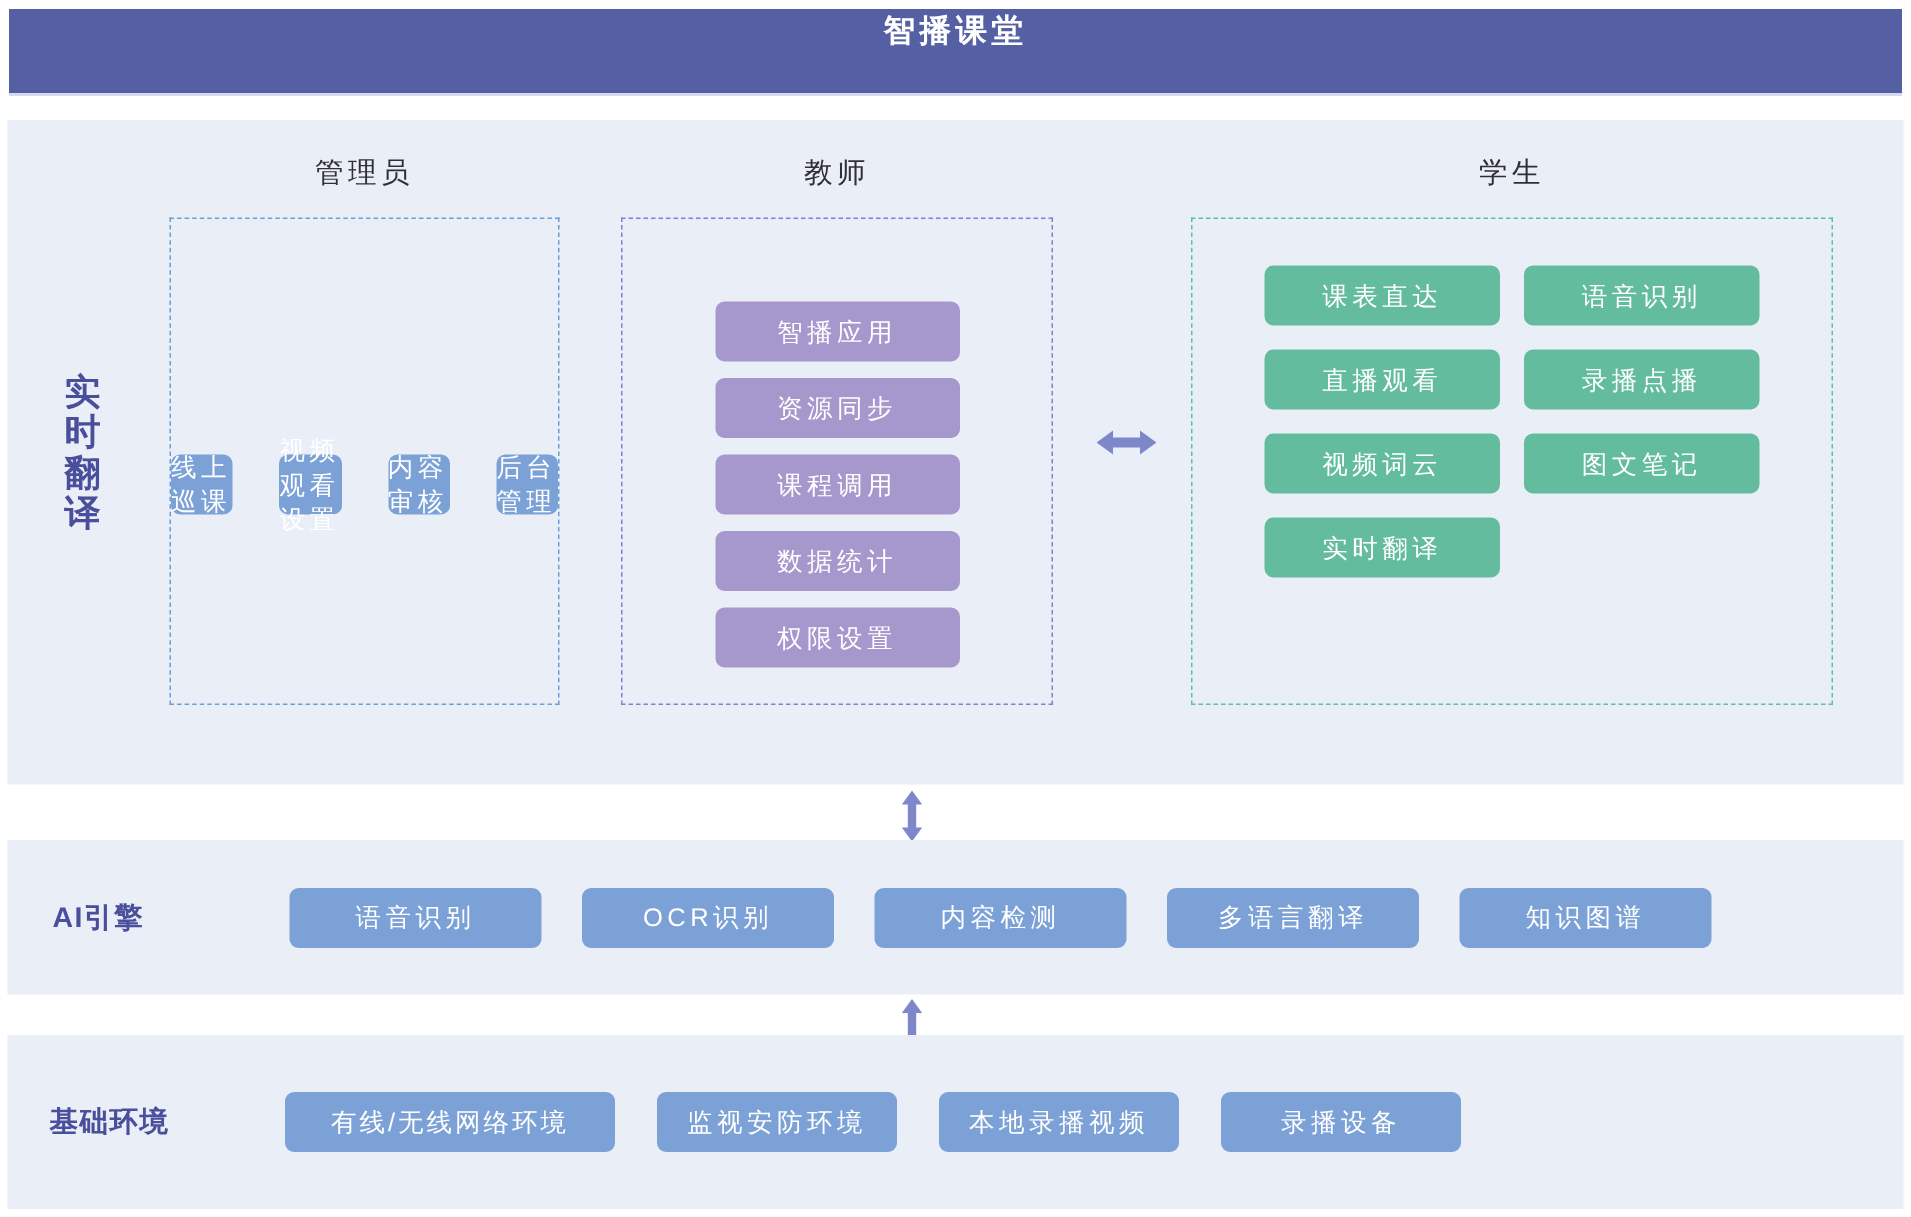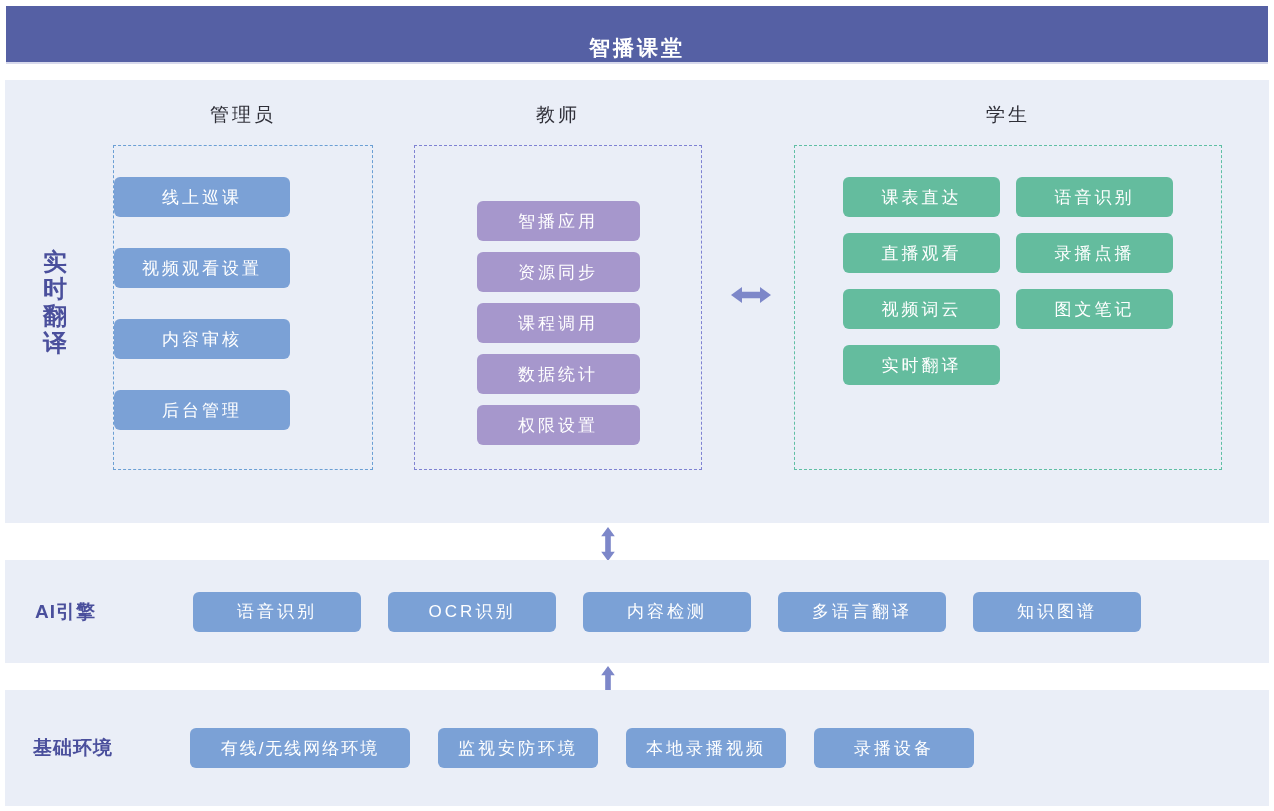--- a/index.html
+++ b/index.html
@@ -2,21 +2,21 @@
 <html style="--header-bg: #5560a4; --section-bg: #eaeef7; --admin-btn: #7ba1d6; --teacher-btn: #a697cc; --student-btn: #64bc9e; --engine-btn: #7ba1d6; --admin-border: #6b9fd4; --teacher-border: #7e82d2; --student-border: #5fbfa4; --arrow: #7d87c9; --side-label: #4a4f9c; --column-title: #2f2f38;"><head>
 <meta charset="utf-8">
 <style>
   html,body { margin:0; padding:0; background:#ffffff; }
   body { font-family:"Liberation Sans","DejaVu Sans",sans-serif; }
   .page { position:relative; width:1274px; height:811px; background:#ffffff; overflow:hidden; }
 
   
   .header { position:absolute; left:6px; top:6px; width:1262px; height:56px;
             background:var(--header-bg); border-bottom:2px solid #d7d9ec;
-            display:flex; align-items:flex-end; justify-content:center; }
+            display:flex; align-items:flex-start; justify-content:center; }
   .header-title { color:#ffffff; font-size:21px; font-weight:bold; letter-spacing:3px; }
 
   
   .platform { position:absolute; left:5px; top:80px; width:1264px; height:443px; background:var(--section-bg); }
   .band { position:absolute; left:5px; width:1264px; background:var(--section-bg); }
   .ai-band   { top:560px; height:103px; }
   .infra-band{ top:690px; height:116px; }
 
   
   .v-label { position:absolute; left:36px; top:50%; transform:translateY(-50%);
@@ -29,21 +29,21 @@
 
   
   .col { position:absolute; top:0; height:100%; }
   .col-admin   { left:108px; width:260px; }
   .col-teacher { left:409px; width:288px; }
   .col-student { left:789px; width:428px; }
   .col-title { position:absolute; top:22px; width:100%; text-align:center;
                color:var(--column-title); font-size:19px; letter-spacing:3px; }
   .group-box { position:absolute; top:65px; left:0; right:0; bottom:53px; }
   .box-admin   { border:1px dashed var(--admin-border);
-                 display:flex; flex-direction:column; padding-top:31px; gap:31px; box-sizing:border-box; }
+                 display:flex; flex-direction:row; align-items:center; padding-top:31px; gap:31px; box-sizing:border-box; }
   .box-teacher { border:1px dashed var(--teacher-border);
                  display:flex; flex-direction:column; align-items:center; padding-top:31px; gap:11px; box-sizing:border-box;justify-content:center; }
   .box-student { border:1px dashed var(--student-border);
                  display:grid; grid-template-columns:157px 157px; justify-content:center;
                  column-gap:13px; row-gap:15px; padding-top:31px; box-sizing:border-box; align-content:start;gap:16px; }
 
   
   .chip { height:40px; display:flex; align-items:center; justify-content:center;
           border-radius:6px; color:#ffffff; font-size:17px; letter-spacing:3px; box-sizing:border-box; }
   .box-admin .chip   { width:176px; background:var(--admin-btn); }

